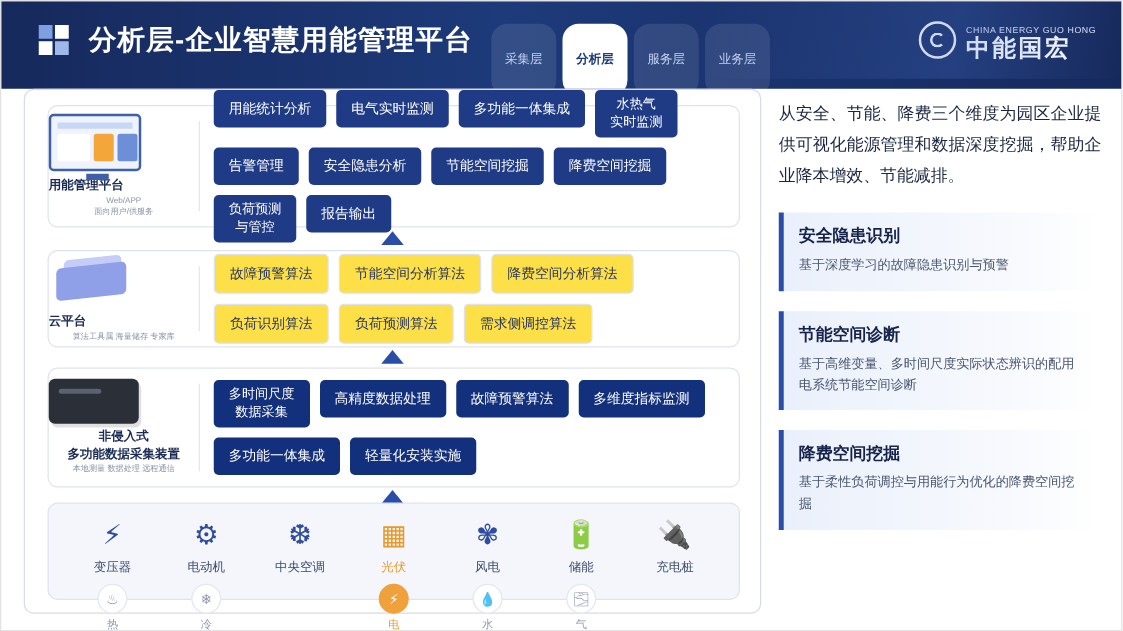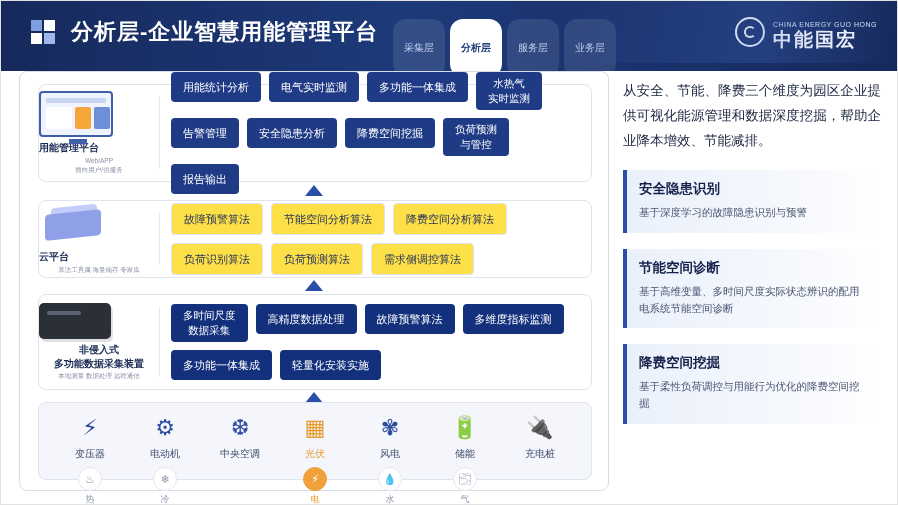--- a/index.html
+++ b/index.html
@@ -178,20 +178,21 @@
       <div class="tags">
         <div class="tag">用能统计分析</div>
         <div class="tag">电气实时监测</div>
         <div class="tag">多功能一体集成</div>
         <div class="tag two">
             <span>水热气</span>
             <span>实时监测</span>
           </div>
         <div class="tag">告警管理</div>
         <div class="tag">安全隐患分析</div>
+        <div class="tag">节能空间挖掘</div>
         <div class="tag">降费空间挖掘</div>
         <div class="tag two">
             <span>负荷预测</span>
             <span>与管控</span>
           </div>
         <div class="tag">报告输出</div>
       </div>
     </div>
 
     <div class="arrow a1"></div>

